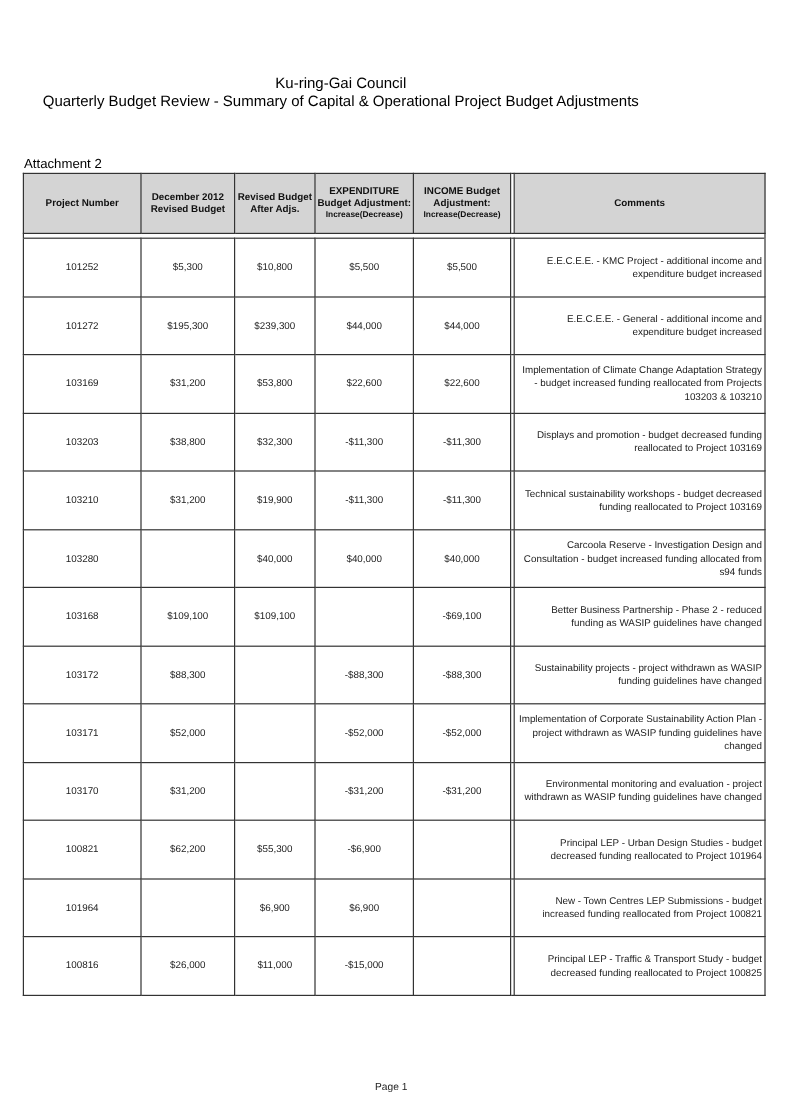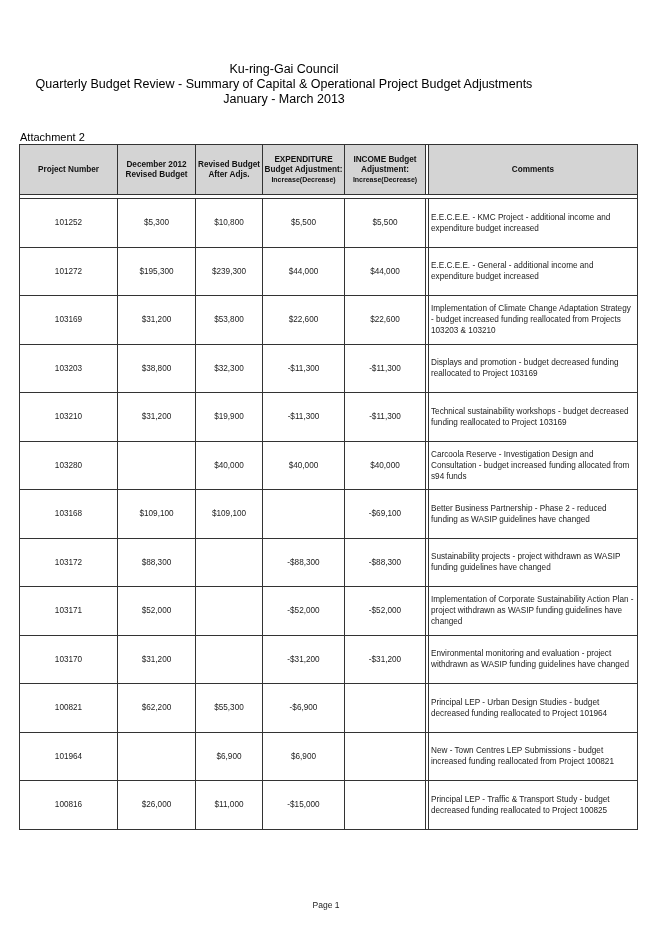--- a/index.html
+++ b/index.html
@@ -24,41 +24,40 @@
     font-size: 8.2px; color: #222;
   }
   table.budget thead th {
     background: #d4d4d4; font-weight: bold; text-align: center;
     height: 49px; line-height: 10px; color: #111;
   }
   table.budget thead th .sub { font-size: 7px; display: block; }
   table.budget tr.spacer td { height: 3px; border-left: 1px solid #333; border-right: 1px solid #333; border-top: none; border-bottom: none; }
   table.budget tbody tr.row td { height: 47.5px; }
   td.num { text-align: center; }
-  td.comment { text-align: left; padding: 0 2px 0 2px !important; line-height: 11px; }
+  td.comment { text-align: right; padding: 0 2px 0 2px !important; line-height: 11px; }
   td.gap, th.gap { border-left: none !important; }
   col.c1 { width: 98px; }
   col.c2 { width: 78px; }
   col.c3 { width: 67px; }
   col.c4 { width: 82px; }
   col.c5 { width: 81px; }
   col.c6 { width: 3px; }
   col.c7 { width: 209px; }
   .page-num {
     position: absolute; left: 0; top: 900px; width: 652px; text-align: center;
     font-size: 8.5px; color: #222;
   }
 </style>
 </head>
 <body>
 
 <div class="title-block">
   <div>Ku-ring-Gai Council</div>
   <div>Quarterly Budget Review - Summary of Capital &amp; Operational Project Budget Adjustments</div>
-  <div>January - March 2013</div>
 </div>
 
 <div class="attachment">Attachment 2</div>
 
 <table class="budget">
   <colgroup>
     <col class="c1">
       <col class="c2">
       <col class="c3">
       <col class="c4">

